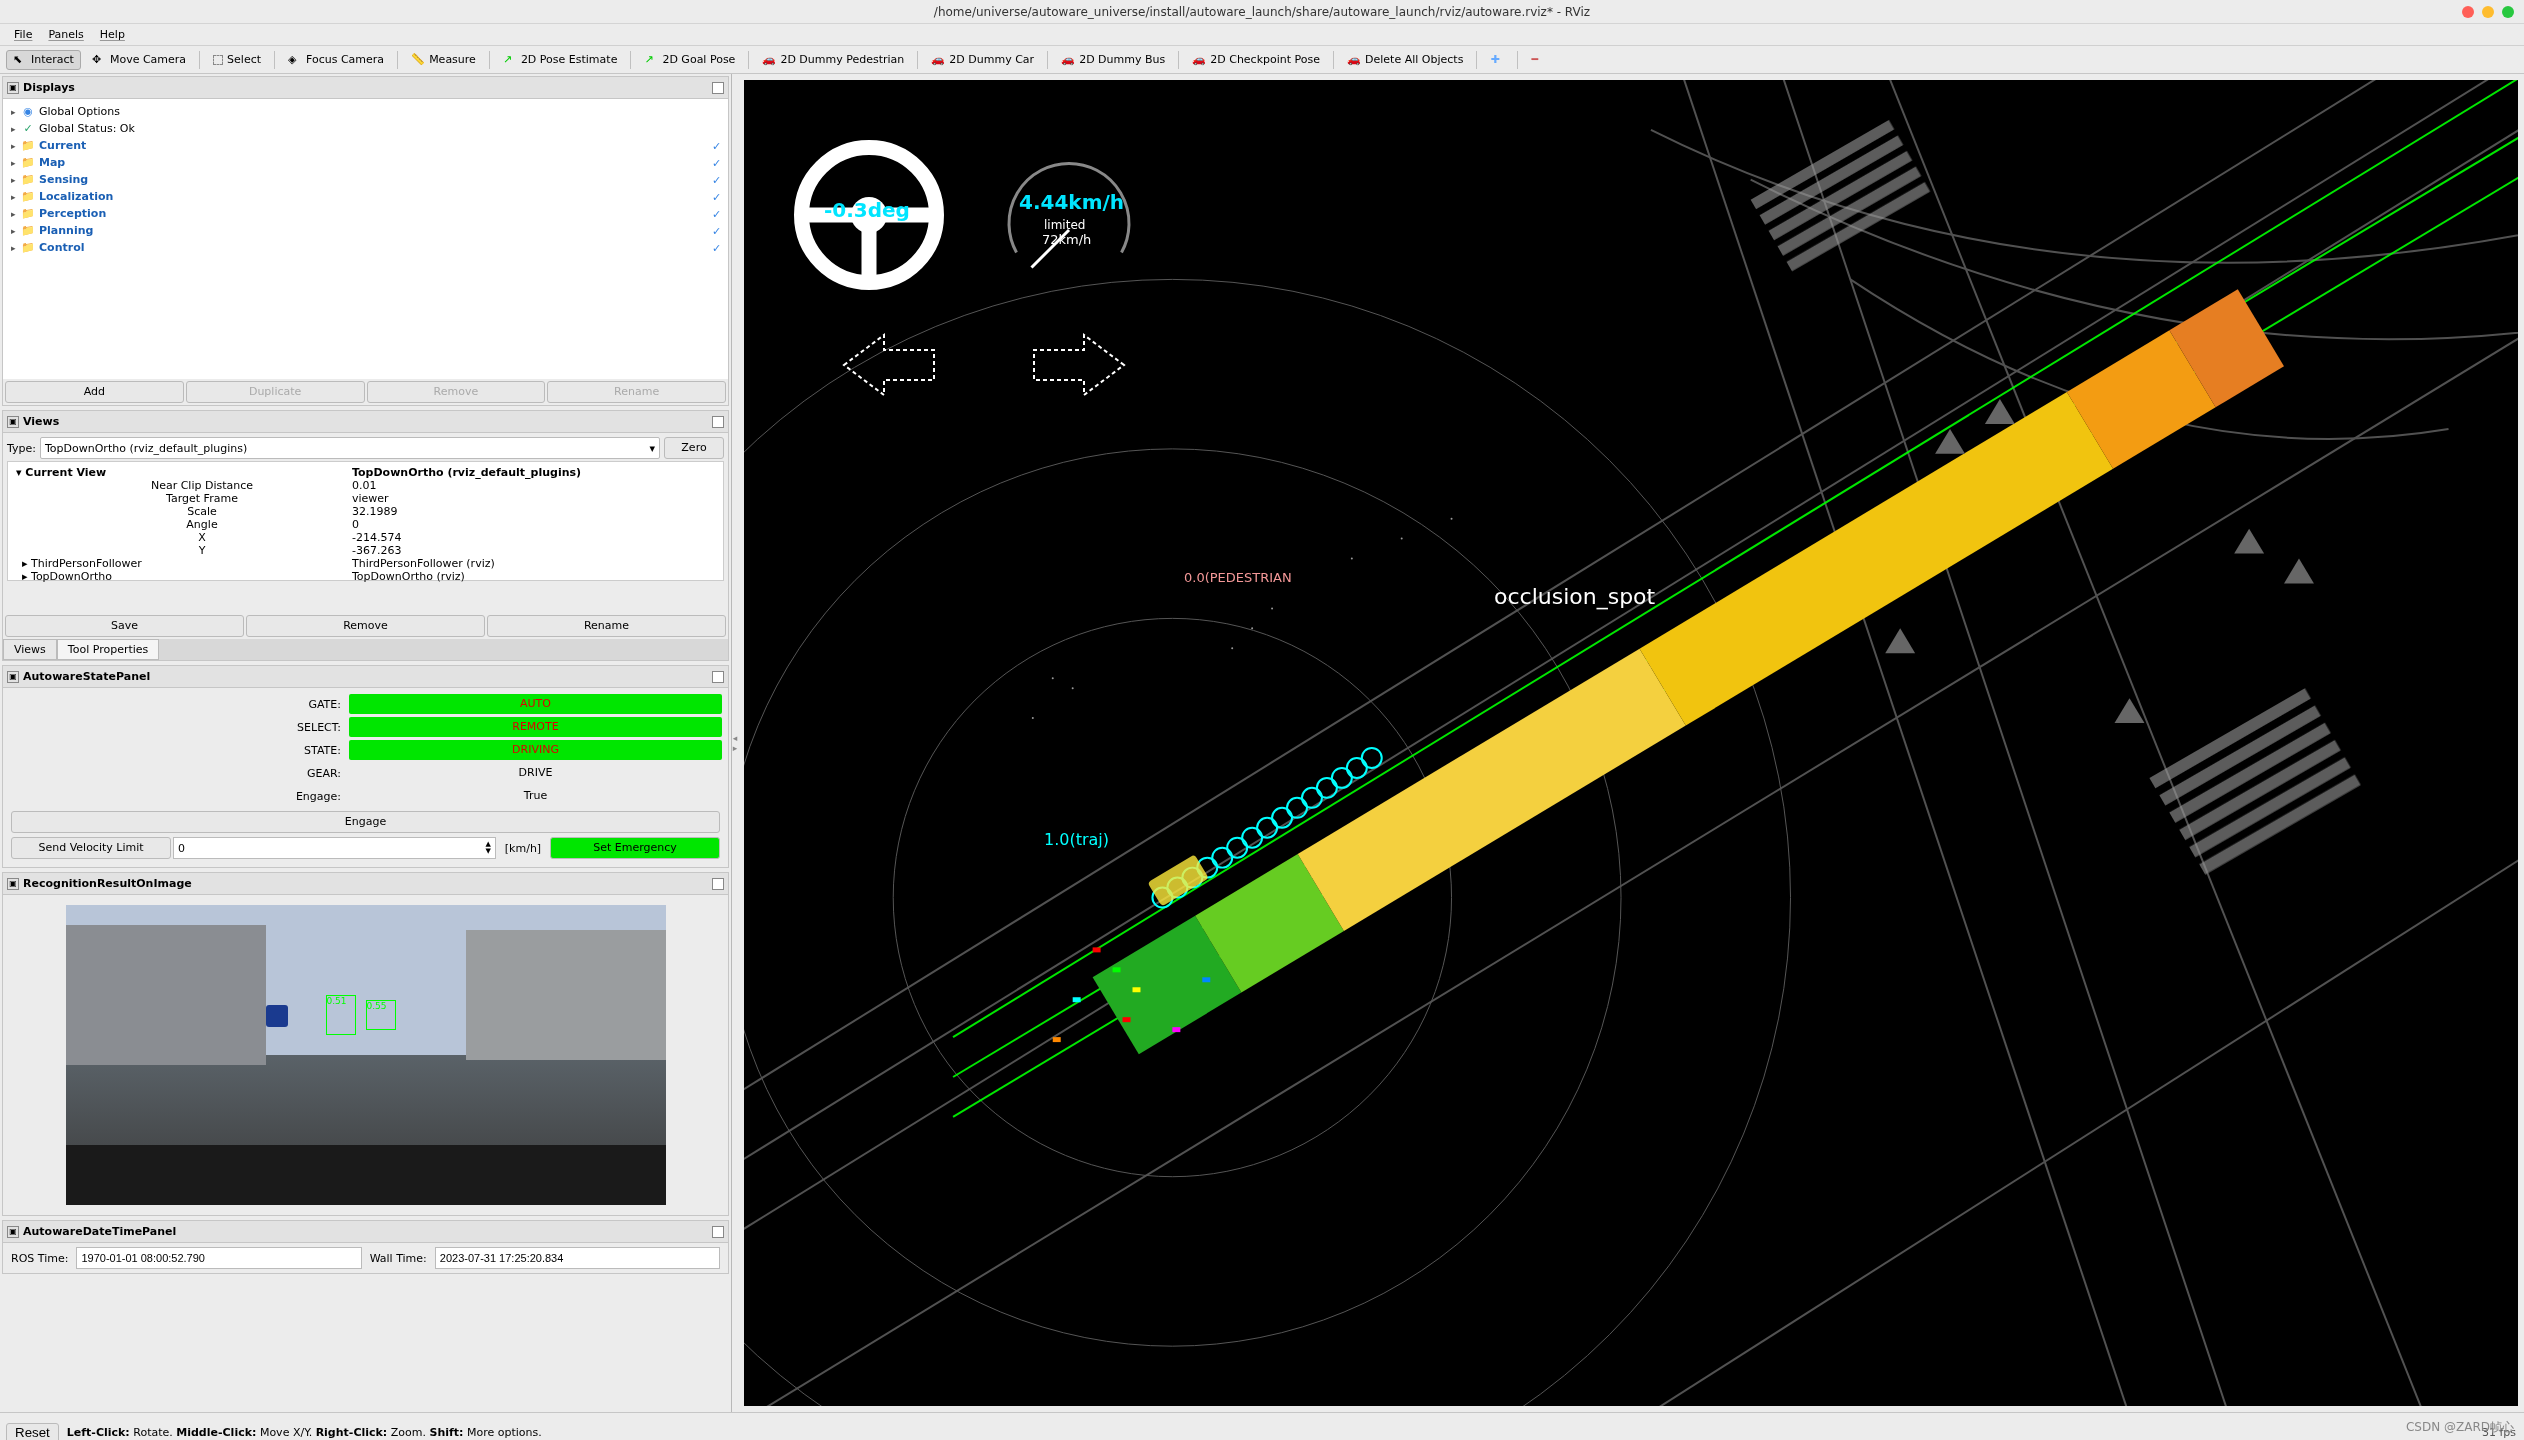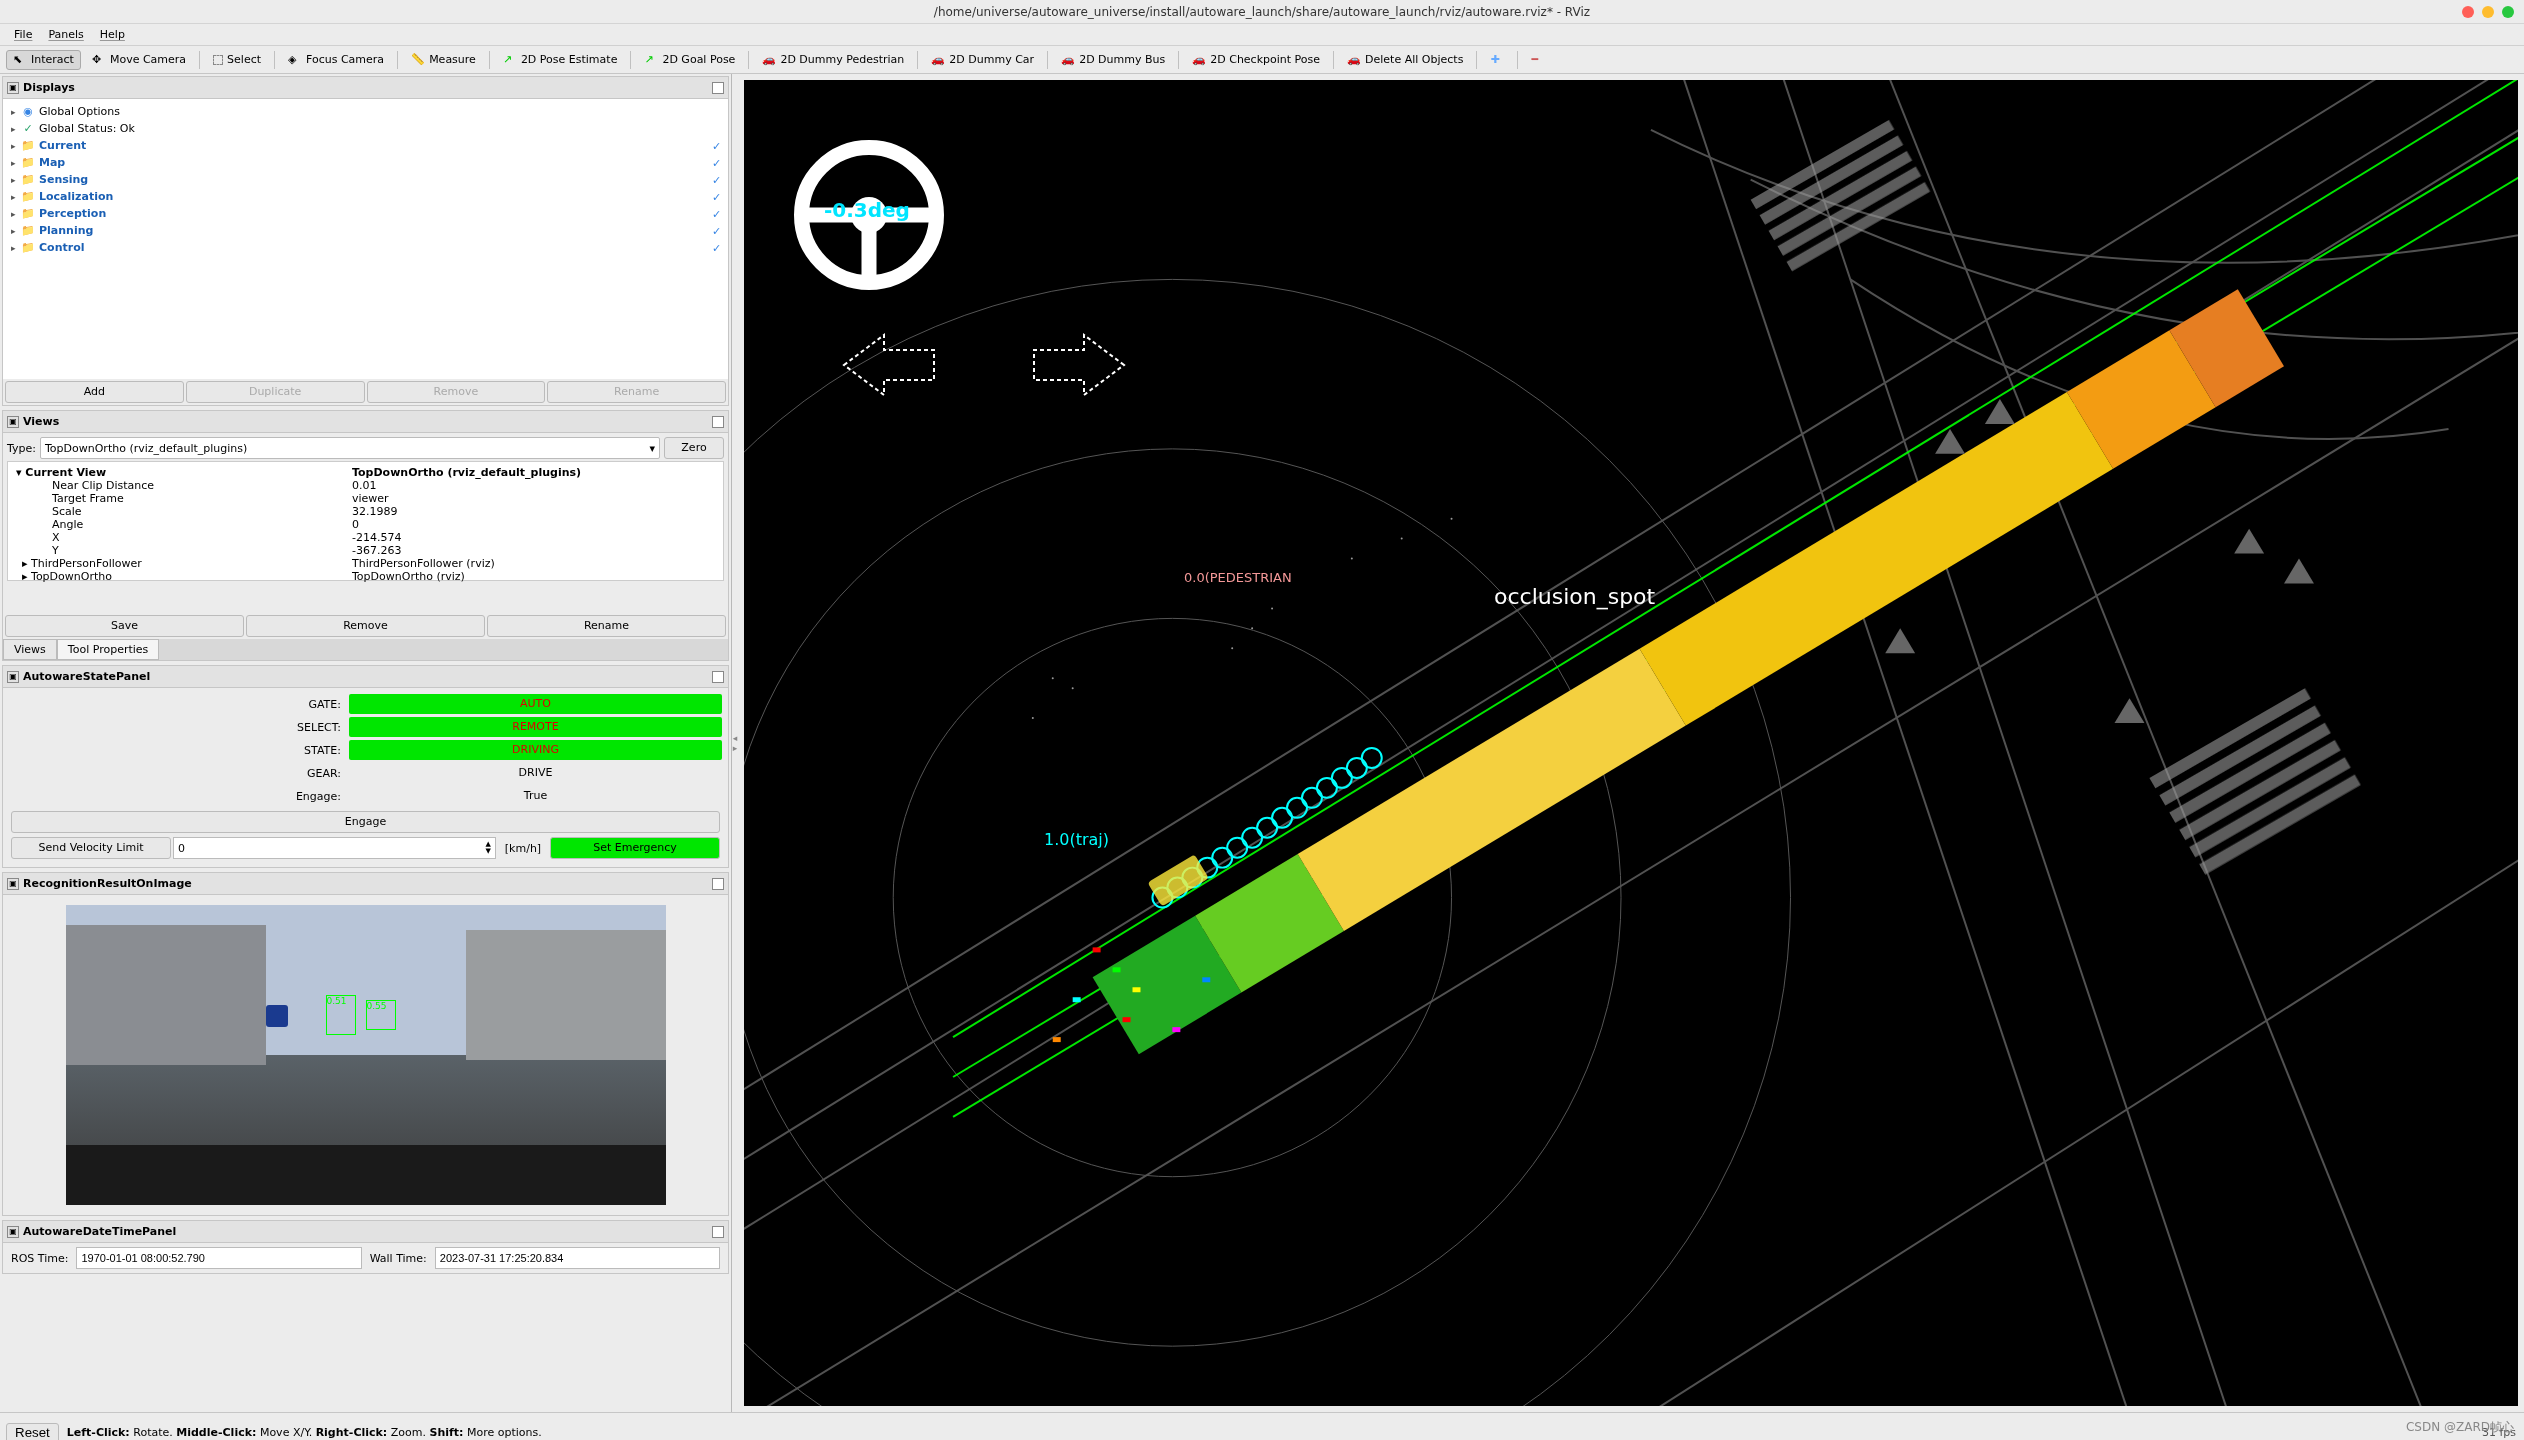--- a/index.html
+++ b/index.html
@@ -32,21 +32,21 @@
 .folder-label { color: #1a5fb4; font-weight: bold; }
 .btn-row { display: flex; gap: 2px; padding: 2px; }
 .flat-btn { flex: 1; height: 22px; background: #e8e8e8; border: 1px solid #bbb; border-radius: 3px; font-size: 11px; cursor: default; text-align: center; line-height: 20px; }
 .flat-btn.disabled { color: #aaa; }
 .views-body { padding: 4px; height: 180px; }
 .views-row { display: flex; align-items: center; margin-bottom: 2px; gap: 4px; }
 .views-row .combo { flex: 1; height: 22px; border: 1px solid #bbb; background: #fff; padding: 0 4px; display: flex; align-items: center; border-radius: 2px; }
 .views-list { background: #fff; border: 1px solid #ccc; height: 120px; padding: 4px; font-size: 11px; }
 .views-list .vrow { display: flex; }
 .views-list .vlabel { width: 340px; padding-left: 20px; }
-.views-list .vlabel.sub { padding-left: 40px; }
+.views-list .vlabel.sub { padding-left: 40px; text-align: center; }
 .views-list .vval { flex: 1; }
 .tab-bar { display: flex; background: #d8d8d8; }
 .tab { padding: 3px 10px; background: #e8e8e8; border: 1px solid #bbb; font-size: 11px; }
 .tab.active { background: #f5f5f5; }
 .state-panel { padding: 6px; }
 .state-row { display: flex; align-items: center; margin-bottom: 3px; }
 .state-row .slabel { width: 340px; text-align: right; padding-right: 8px; font-size: 11px; }
 .state-row .sval { flex: 1; text-align: center; height: 20px; line-height: 20px; border-radius: 2px; font-size: 11px; }
 .sval.green { background: #00e600; color: #d00; }
 .image-panel { height: 320px; display: flex; align-items: center; justify-content: center; padding: 6px; }
@@ -496,20 +496,29 @@
           <div class="steering-wheel">
             <svg width="150" height="150" viewBox="0 0 100 100">
               <circle cx="50" cy="50" r="45" fill="none" stroke="#fff" stroke-width="10"></circle>
               <circle cx="50" cy="50" r="12" fill="#fff"></circle>
               <rect x="8" y="45" width="35" height="10" fill="#fff"></rect>
               <rect x="57" y="45" width="35" height="10" fill="#fff"></rect>
               <rect x="45" y="55" width="10" height="35" fill="#fff"></rect>
             </svg>
             <div style="position:absolute;top:58px;left:30px;color:#00e5ff;font-size:20px;font-weight:bold">-0.3deg</div>
           </div>
+          <div class="speed-gauge">
+            <svg width="170" height="150" viewBox="0 0 100 100">
+              <path d="M 15 75 A 40 40 0 1 1 85 75" fill="none" stroke="#888" stroke-width="2"></path>
+              <line x1="50" y1="60" x2="25" y2="85" stroke="#fff" stroke-width="2"></line>
+            </svg>
+            <div style="position:absolute;top:50px;left:35px;color:#00e5ff;font-size:20px;font-weight:bold">4.44km/h</div>
+            <div style="position:absolute;top:78px;left:60px;color:#fff;font-size:12px">limited</div>
+            <div style="position:absolute;top:92px;left:58px;color:#fff;font-size:13px">72km/h</div>
+          </div>
         </div>
         <div class="turn-arrows">
           <svg width="380" height="90">
             <g fill="none" stroke="#fff" stroke-width="2" stroke-dasharray="4,3">
               <polygon points="50,45 90,15 90,30 140,30 140,60 90,60 90,75"></polygon>
               <polygon points="330,45 290,15 290,30 240,30 240,60 290,60 290,75"></polygon>
             </g>
           </svg>
         </div>
       </div>

